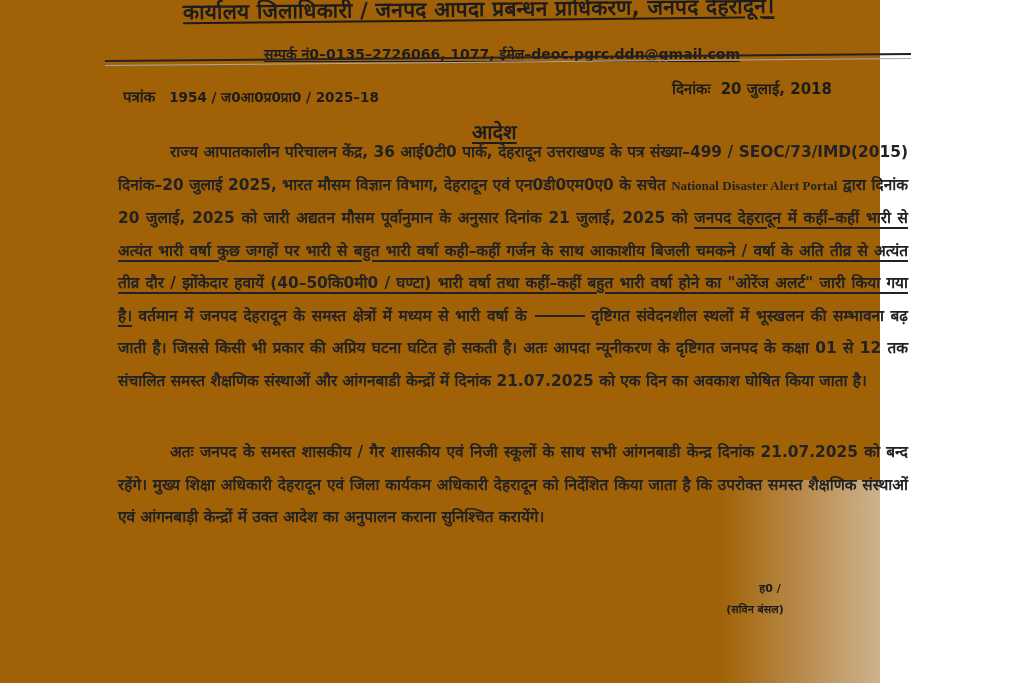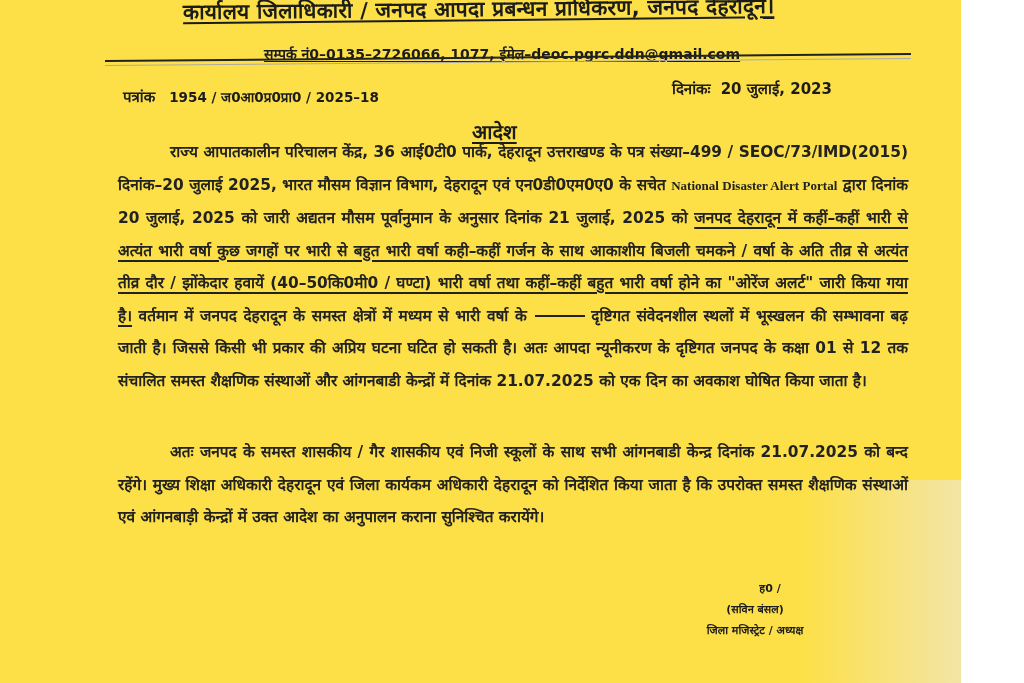--- a/index.html
+++ b/index.html
@@ -2,21 +2,21 @@
 <html><head>
 <meta charset="utf-8">
 <style>
   html, body { margin:0; padding:0; }
   body {
     width:1024px; height:683px; overflow:hidden; position:relative;
     background:#ffffff;
     font-family:"DejaVu Sans", "Liberation Sans", sans-serif;
     color:#1c1c1c;
   }
-  .page { position:absolute; left:0; top:0; width:961px; height:683px; background:#fde047; }
+  .page { position:absolute; left:0; top:0; width:880px; height:683px; background:#a16207; }
   .shade { position:absolute; right:0; top:480px; width:160px; height:203px;
     background:linear-gradient(90deg, rgba(255,255,255,0) 0%, rgba(236,232,230,0.6) 100%); }
   .hdr-title {
     position:absolute; left:183px; top:-6px; width:640px; white-space:nowrap;
     font-size:21px; font-weight:bold; letter-spacing:0.2px;
     text-decoration:underline; text-underline-offset:3px; transform:rotate(-0.6deg);
   }
   .hdr-contact {
     position:absolute; left:248px; top:44px; white-space:nowrap;
     font-size:14px; font-weight:bold; text-decoration:underline; text-underline-offset:2px;margin-left:16px;
@@ -52,29 +52,28 @@
   <div class="hdr-contact">
     <span>सम्पर्क नं0–0135–2726066, 1077, ईमेल–</span><span>deoc.pgrc.ddn@gmail.com</span>
   </div>
   <div class="rule"></div>
   <div class="rule2"></div>
 
   <div class="ref">
     <span>पत्रांक</span><span class="num">1954 / ज0आ0प्र0प्रा0 / 2025–18</span>
   </div>
   <div class="date">
-    <span>दिनांकः</span><span class="val">20 जुलाई, 2023</span>
+    <span>दिनांकः</span><span class="val">20 जुलाई, 2018</span>
   </div>
 
   <div class="heading">आदेश</div>
 
   <div class="para p1">
     <span>राज्य आपातकालीन परिचालन केंद्र, 36 आई0टी0 पार्क, देहरादून उत्तराखण्ड के पत्र संख्या–499 / SEOC/73/IMD(2015) दिनांक–20 जुलाई 2025, भारत मौसम विज्ञान विभाग, देहरादून एवं एन0डी0एम0ए0 के सचेत </span><span class="latin">National Disaster Alert Portal</span><span> द्वारा दिनांक 20 जुलाई, 2025 को जारी अद्यतन मौसम पूर्वानुमान के अनुसार दिनांक 21 जुलाई, 2025 को </span><span class="ul">जनपद देहरादून में कहीं–कहीं भारी से अत्यंत भारी वर्षा कुछ जगहों पर भारी से बहुत भारी वर्षा कही–कहीं गर्जन के साथ आकाशीय बिजली चमकने / वर्षा के अति तीव्र से अत्यंत तीव्र दौर / झोंकेदार हवायें (40–50कि0मी0 / घण्टा) भारी वर्षा तथा कहीं–कहीं बहुत भारी वर्षा होने का "ओरेंज अलर्ट" जारी किया गया है।</span><span> वर्तमान में जनपद देहरादून के समस्त क्षेत्रों में मध्यम से भारी वर्षा के</span><span class="dash"></span><span> दृष्टिगत संवेदनशील स्थलों में भूस्खलन की सम्भावना बढ़ जाती है। जिससे किसी भी प्रकार की अप्रिय घटना घटित हो सकती है। अतः आपदा न्यूनीकरण के दृष्टिगत जनपद के कक्षा 01 से 12 तक संचालित समस्त शैक्षणिक संस्थाओं और आंगनबाडी केन्द्रों में दिनांक 21.07.2025 को एक दिन का अवकाश घोषित किया जाता है।</span>
   </div>
 
   <div class="para p2">अतः जनपद के समस्त शासकीय / गैर शासकीय एवं निजी स्कूलों के साथ सभी आंगनबाडी केन्द्र दिनांक 21.07.2025 को बन्द रहेंगे। मुख्य शिक्षा अधिकारी देहरादून एवं जिला कार्यकम अधिकारी देहरादून को निर्देशित किया जाता है कि उपरोक्त समस्त शैक्षणिक संस्थाओं एवं आंगनबाड़ी केन्द्रों में उक्त आदेश का अनुपालन कराना सुनिश्चित करायेंगे।</div>
 
   <div class="sig">
     <span class="ho">ह0 /</span>
     <div>(सविन बंसल)</div>
-    <div>जिला मजिस्ट्रेट / अध्यक्ष</div>
   </div>
 </div>
 
 </body></html>

